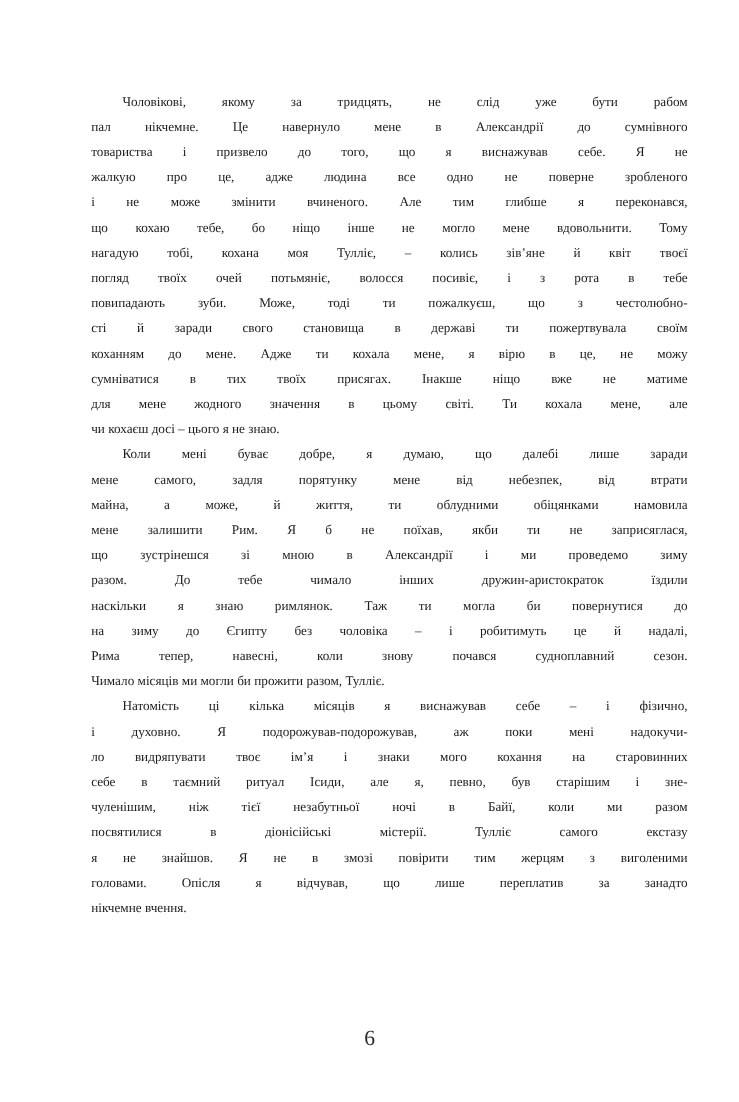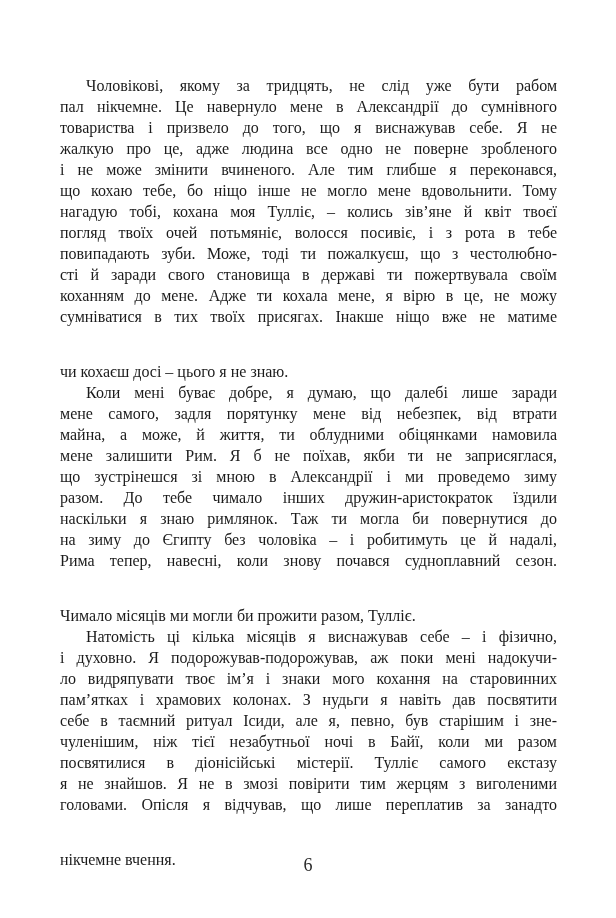--- a/index.html
+++ b/index.html
@@ -11,43 +11,42 @@
     position: relative;
     width: 616px;
     height: 918px;
     background: #ffffff;
     font-family: "Liberation Serif", "DejaVu Serif", serif;
     color: #1b1b1b;
     overflow: hidden;
   }
   .text-block {
     position: absolute;
-    left: 60px;
+    left: 76px;
     top: 75px;
     width: 497px;
-    font-size: 16px;
+    font-size: 11px;
     line-height: 21px;
   }
   .para {
     margin: 0;
     padding: 0;
   }
   .line {
     display: block;
     height: 21px;
     white-space: normal;
     text-align: justify;
     text-align-last: justify;
   }
   .line.first {
     text-indent: 26px;
   }
   .line.last {
     text-align-last: left;
-    margin-top: 34px;
   }
   .page-number {
     position: absolute;
     top: 855px;
     left: 0;
     width: 100%;
     text-align: center;
     font-size: 18px;
     color: #2a2a2a;
   }
@@ -63,39 +62,39 @@
         <span class="line">товариства і призвело до того, що я виснажував себе. Я не</span>
         <span class="line">жалкую про це, адже людина все одно не поверне зробленого</span>
         <span class="line">і не може змінити вчиненого. Але тим глибше я переконався,</span>
         <span class="line">що кохаю тебе, бо ніщо інше не могло мене вдовольнити. Тому</span>
         <span class="line">нагадую тобі, кохана моя Тулліє, – колись зів’яне й квіт твоєї</span>
         <span class="line">погляд твоїх очей потьмяніє, волосся посивіє, і з рота в тебе</span>
         <span class="line">повипадають зуби. Може, тоді ти пожалкуєш, що з честолюбно-</span>
         <span class="line">сті й заради свого становища в державі ти пожертвувала своїм</span>
         <span class="line">коханням до мене. Адже ти кохала мене, я вірю в це, не можу</span>
         <span class="line">сумніватися в тих твоїх присягах. Інакше ніщо вже не матиме</span>
+        <span class="line">для мене жодного значення в цьому світі. Ти кохала мене, але</span>
         <span class="line last">чи кохаєш досі – цього я не знаю.</span>
       </p>
       <p class="para">
         <span class="line first">Коли мені буває добре, я думаю, що далебі лише заради</span>
         <span class="line">мене самого, задля порятунку мене від небезпек, від втрати</span>
         <span class="line">майна, а може, й життя, ти облудними обіцянками намовила</span>
         <span class="line">мене залишити Рим. Я б не поїхав, якби ти не заприсяглася,</span>
         <span class="line">що зустрінешся зі мною в Александрії і ми проведемо зиму</span>
         <span class="line">разом. До тебе чимало інших дружин-аристократок їздили</span>
         <span class="line">наскільки я знаю римлянок. Таж ти могла би повернутися до</span>
         <span class="line">на зиму до Єгипту без чоловіка – і робитимуть це й надалі,</span>
         <span class="line">Рима тепер, навесні, коли знову почався судноплавний сезон.</span>
         <span class="line last">Чимало місяців ми могли би прожити разом, Тулліє.</span>
       </p>
       <p class="para">
         <span class="line first">Натомість ці кілька місяців я виснажував себе – і фізично,</span>
         <span class="line">і духовно. Я подорожував-подорожував, аж поки мені надокучи-</span>
         <span class="line">ло видряпувати твоє ім’я і знаки мого кохання на старовинних</span>
-        <span class="line">пам’ятках і храмових колонах. З нудьги я навіть дав посвятити</span>
         <span class="line">себе в таємний ритуал Ісиди, але я, певно, був старішим і зне-</span>
         <span class="line">чуленішим, ніж тієї незабутньої ночі в Байї, коли ми разом</span>
         <span class="line">посвятилися в діонісійські містерії. Тулліє самого екстазу</span>
         <span class="line">я не знайшов. Я не в змозі повірити тим жерцям з виголеними</span>
         <span class="line">головами. Опісля я відчував, що лише переплатив за занадто</span>
         <span class="line last">нікчемне вчення.</span>
       </p>
     </div>
   <div class="page-number">6</div>
 </div>

